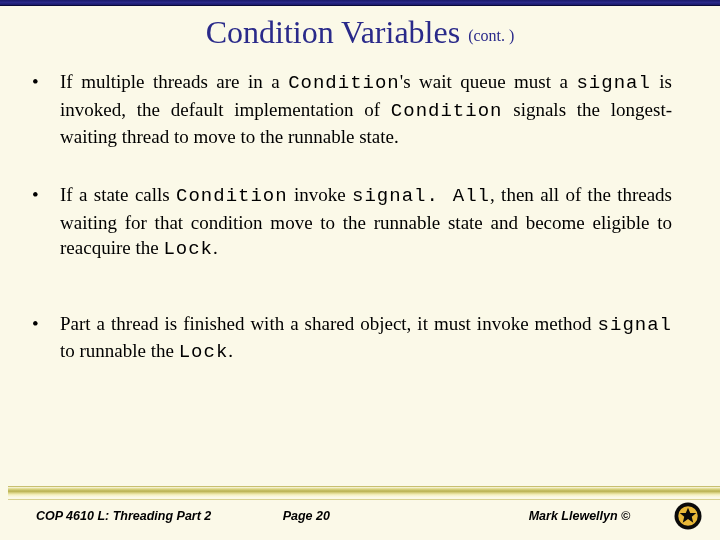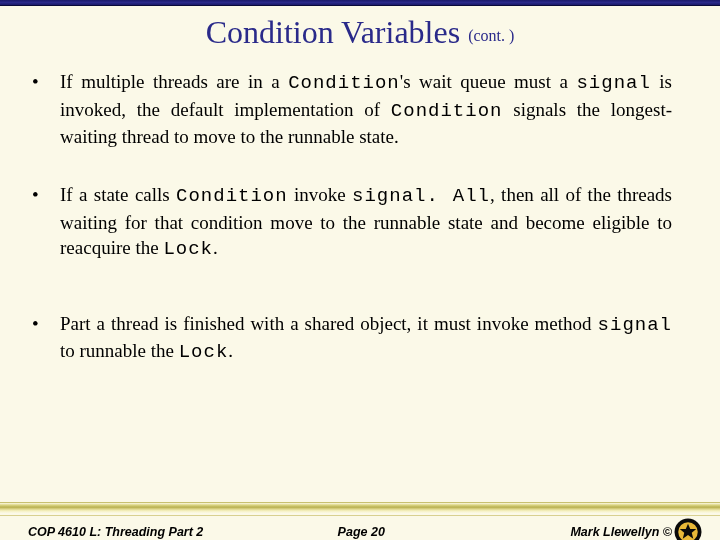--- a/index.html
+++ b/index.html
@@ -37,23 +37,23 @@
   }
   .bullet-item.extra-gap { margin-top: 48px; }
   .bullet-mark {
     flex: 0 0 28px;
     font-size: 19px;
   }
   .bullet-text { flex: 1; text-align: justify; }
   .code { font-family: Liberation Mono, monospace; letter-spacing: 1px; }
   .footer-band {
     position: absolute;
-    left: 0; right: 0;
+    left: 8px; right: 0;
     bottom: 0;
-    height: 38px;
+    height: 54px;
   }
   .footer-gradient {
     height: 14px;
     background: linear-gradient(to bottom,
       #fbf9e8 0%,
       #e0da8c 15%,
       #b8b050 35%,
       #dcd588 50%,
       #f5f0c0 65%,
       #fbf9e8 85%,
@@ -66,22 +66,22 @@
     align-items: center;
     height: 32px;
     padding: 0 16px 0 28px;
     font-family: Arial, Helvetica, sans-serif;
     font-size: 12.5px;
     font-weight: bold;
     font-style: italic;
     color: #000;
   }
   .footer-left { flex: 1.2; }
-  .footer-center { flex: 0.8; text-align: center; }
-  .footer-right { flex: 0.9; text-align: right; padding-left: 40px; }
+  .footer-center { flex: 0.8; text-align: left; }
+  .footer-right { flex: 0.9; text-align: center; padding-left: 40px; }
   .logo {
     flex: 0 0 32px;
     display: flex;
     align-items: center;
     justify-content: center;
   }
   .logo svg { width: 30px; height: 30px; }
 </style>
 </head>
 <body>

